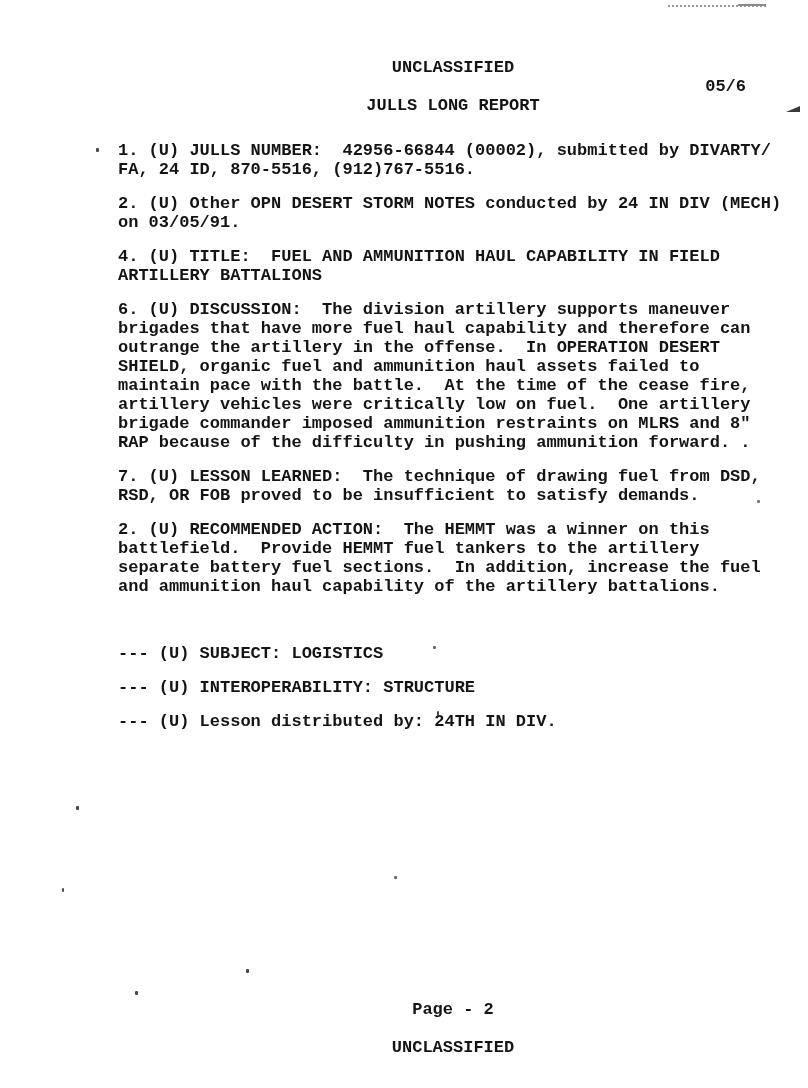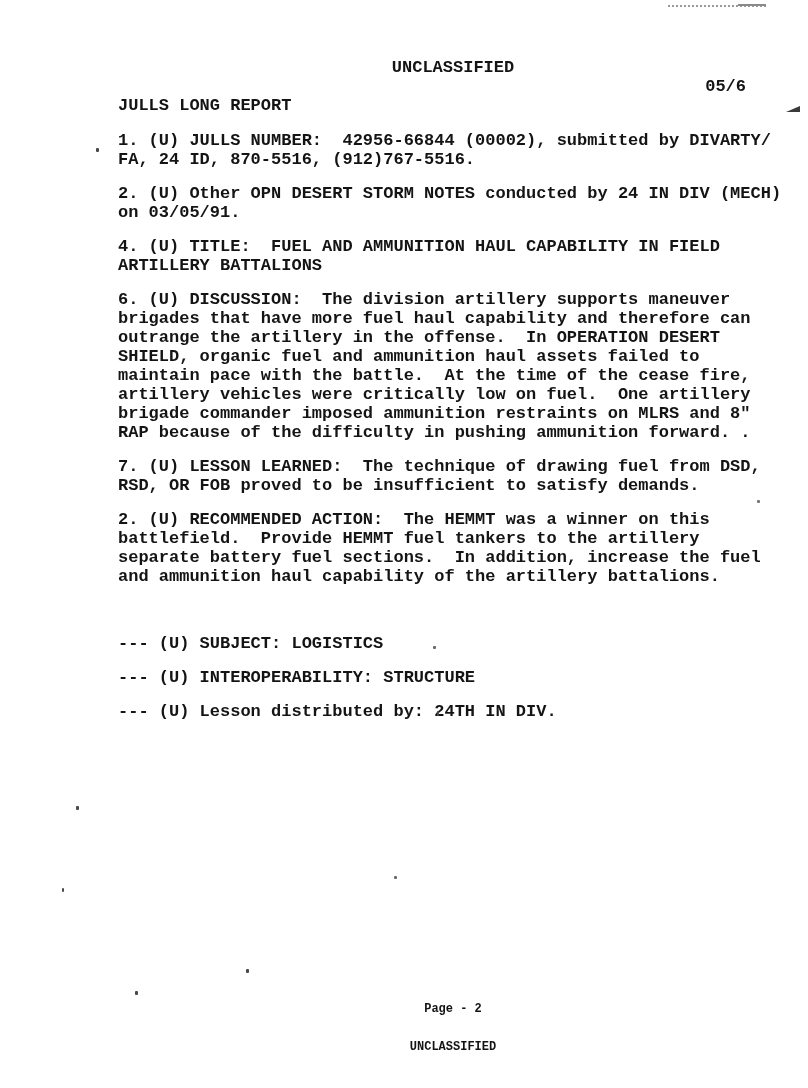--- a/index.html
+++ b/index.html
@@ -28,40 +28,40 @@
   .classification-header {
     text-align: center;
     white-space: pre;
   }
   .page-marking {
     text-align: right;
     padding-right: 42px;
     white-space: pre;
   }
   .doc-title {
-    text-align: left;
+    text-align: center;
     white-space: pre;
   }
   p.para {
     margin: 15px 0 0 0;
     white-space: pre-wrap;
   }
   p.para.first {
-    margin-top: 16px;
+    margin-top: 26px;
   }
   p.para.dash-lead {
     margin-top: 48px;
   }
   .footer {
     position: absolute;
     left: 118px;
     top: 1000px;
     width: 670px;
     text-align: center;
-    font-size: 12px;
+    font-size: 17px;
     line-height: 19px;
   }
   .footer .classification-footer {
     margin-top: 19px;
   }
   
   .artifact {
     position: absolute;
   }
   .dotted-top {

